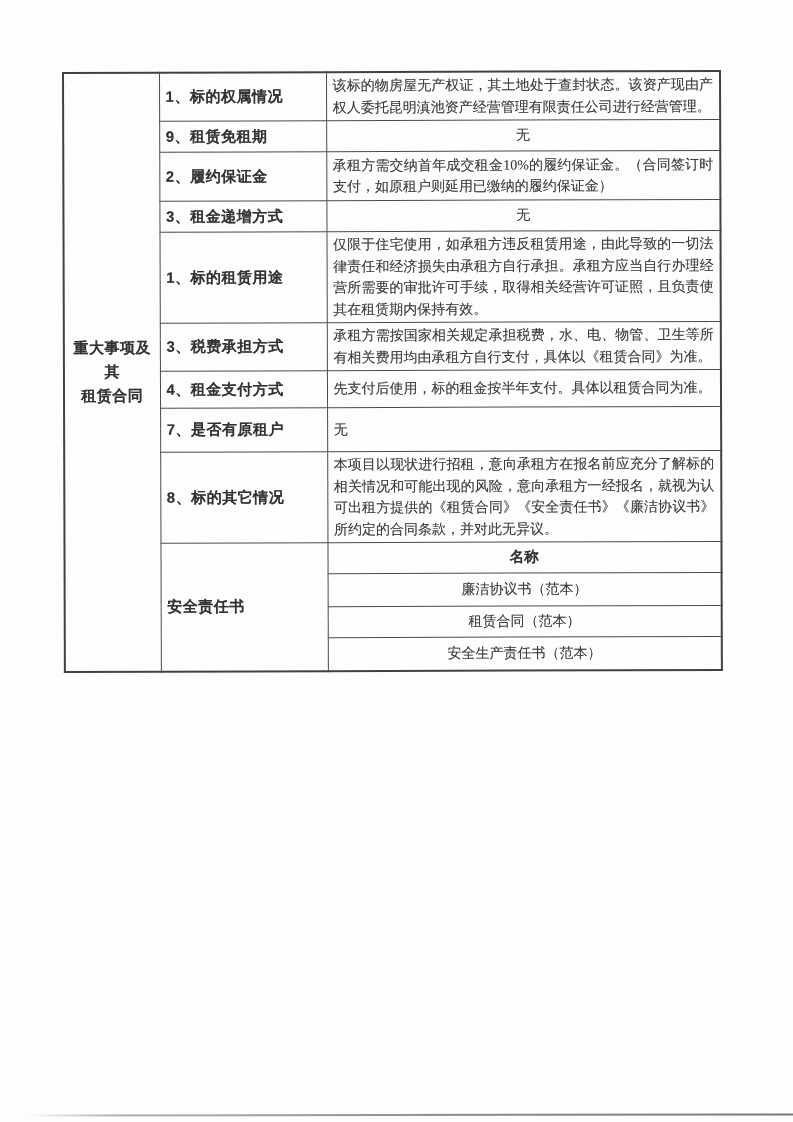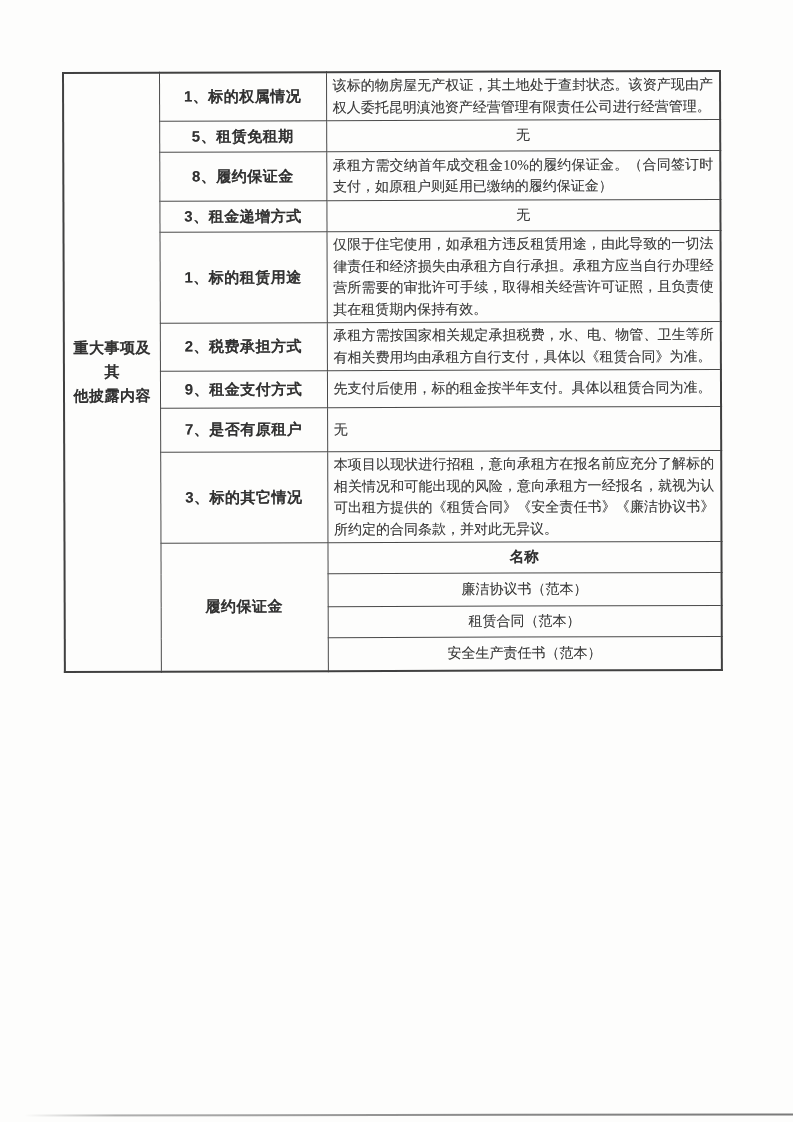--- a/index.html
+++ b/index.html
@@ -43,21 +43,21 @@
   .head-cell {
     text-align: center;
     font-size: 15px;
     font-weight: 600;
     color: #323232;
     letter-spacing: 0.5px;
     line-height: 24px;
     text-shadow: 0 0 0.4px rgba(40,40,40,0.45);
   }
   .label-cell {
-    text-align: center;
+    text-align: left;
     font-size: 15px;
     font-weight: 600;
     color: #323232;
     letter-spacing: 0.5px;
     text-shadow: 0 0 0.4px rgba(40,40,40,0.45);
   }
   .content-cell {
     font-family: "Liberation Serif", "DejaVu Serif", serif;
     font-size: 14px;
     line-height: 21.5px;
@@ -95,59 +95,59 @@
   <table class="doc-table">
     <colgroup>
         <col class="c1">
         <col class="c2">
         <col class="c3">
       </colgroup>
     <tbody>
       <tr class="h44">
         <td class="head-cell" rowspan="13">
           <span>重大事项及其</span><br>
-          <span>他披露内容</span>
+          <span>租赁合同</span>
         </td>
         <td class="label-cell">1、标的权属情况</td>
         <td class="content-cell align-justify">该标的物房屋无产权证，其土地处于查封状态。该资产现由产权人委托昆明滇池资产经营管理有限责任公司进行经营管理。</td>
       </tr>
       <tr class="h31">
-        <td class="label-cell">5、租赁免租期</td>
+        <td class="label-cell">9、租赁免租期</td>
         <td class="content-cell align-center">无</td>
       </tr>
       <tr class="h49">
-        <td class="label-cell">8、履约保证金</td>
+        <td class="label-cell">2、履约保证金</td>
         <td class="content-cell align-justify">承租方需交纳首年成交租金10%的履约保证金。（合同签订时支付，如原租户则延用已缴纳的履约保证金）</td>
       </tr>
       <tr class="h31">
         <td class="label-cell">3、租金递增方式</td>
         <td class="content-cell align-center">无</td>
       </tr>
       <tr class="h91">
         <td class="label-cell">1、标的租赁用途</td>
         <td class="content-cell align-justify">仅限于住宅使用，如承租方违反租赁用途，由此导致的一切法律责任和经济损失由承租方自行承担。承租方应当自行办理经营所需要的审批许可手续，取得相关经营许可证照，且负责使其在租赁期内保持有效。</td>
       </tr>
       <tr class="h45">
-        <td class="label-cell">2、税费承担方式</td>
+        <td class="label-cell">3、税费承担方式</td>
         <td class="content-cell align-justify">承租方需按国家相关规定承担税费，水、电、物管、卫生等所有相关费用均由承租方自行支付，具体以《租赁合同》为准。</td>
       </tr>
       <tr class="h37">
-        <td class="label-cell">9、租金支付方式</td>
+        <td class="label-cell">4、租金支付方式</td>
         <td class="content-cell align-left">先支付后使用，标的租金按半年支付。具体以租赁合同为准。</td>
       </tr>
       <tr class="h44">
         <td class="label-cell">7、是否有原租户</td>
         <td class="content-cell align-left">无</td>
       </tr>
       <tr class="h91">
-        <td class="label-cell">3、标的其它情况</td>
+        <td class="label-cell">8、标的其它情况</td>
         <td class="content-cell align-justify">本项目以现状进行招租，意向承租方在报名前应充分了解标的相关情况和可能出现的风险，意向承租方一经报名，就视为认可出租方提供的《租赁合同》《安全责任书》《廉洁协议书》所约定的合同条款，并对此无异议。</td>
       </tr>
       <tr class="h31">
-        <td class="label-cell" rowspan="4">履约保证金</td>
+        <td class="label-cell" rowspan="4">安全责任书</td>
         <td class="content-cell name-header">名称</td>
       </tr>
       <tr class="h33">
         <td class="content-cell align-center">廉洁协议书（范本）</td>
       </tr>
       <tr class="h31">
         <td class="content-cell align-center">租赁合同（范本）</td>
       </tr>
       <tr class="h33">
         <td class="content-cell align-center">安全生产责任书（范本）</td>

